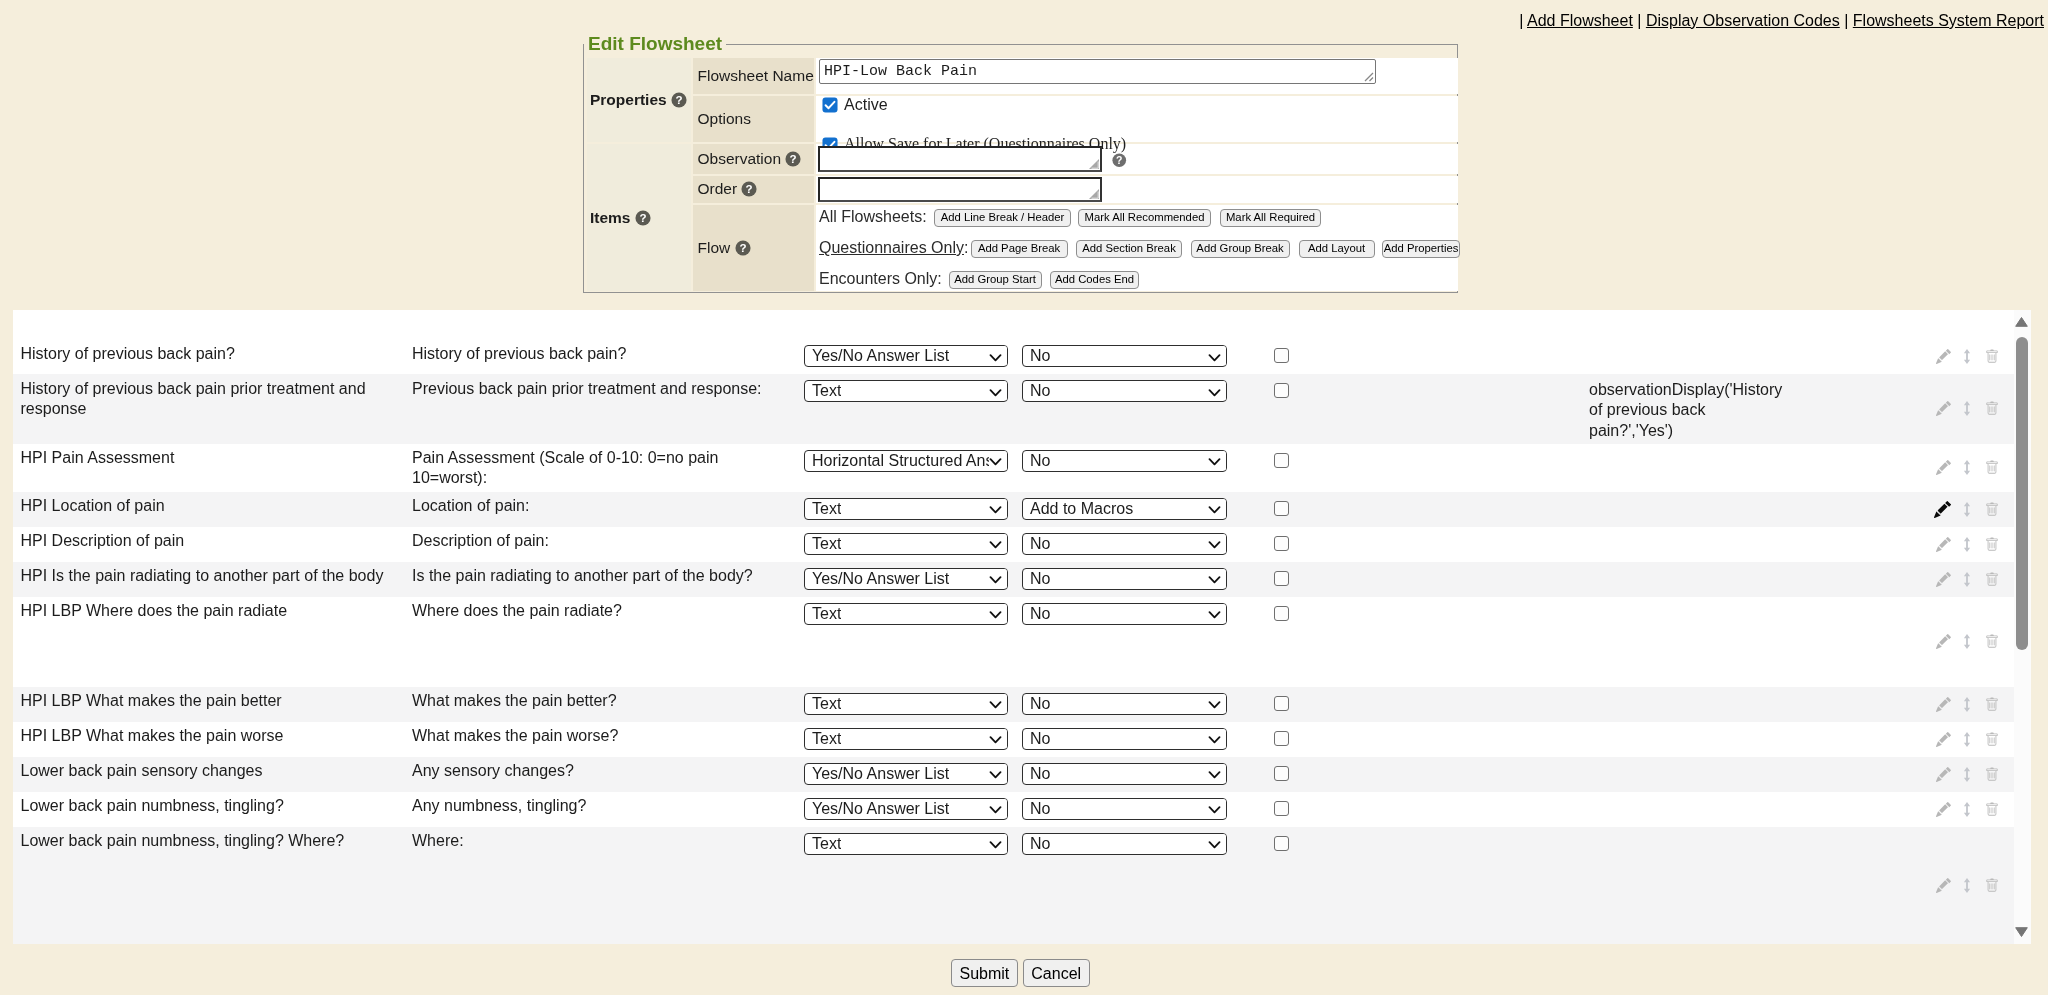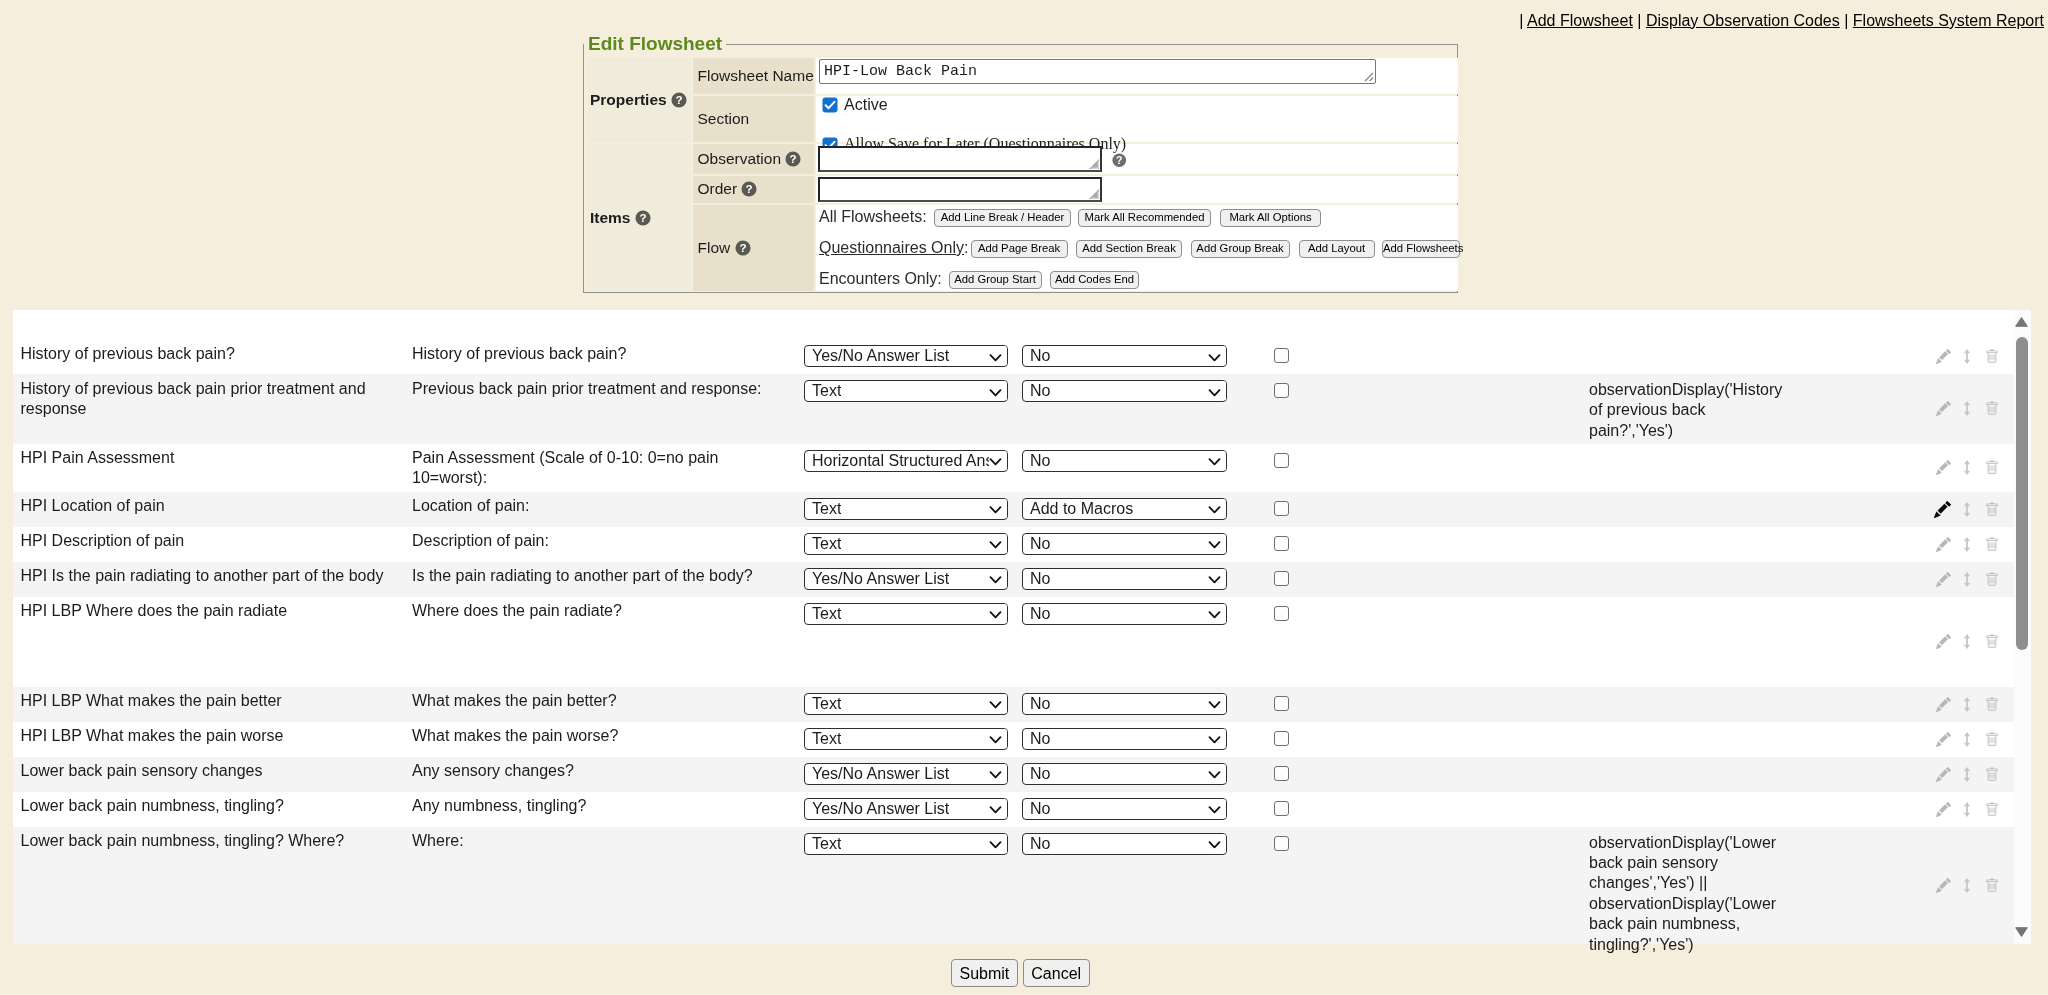--- a/index.html
+++ b/index.html
@@ -65,21 +65,21 @@
             <text x="9" y="13.6" text-anchor="middle" font-family="Liberation Sans, sans-serif" font-size="13" font-weight="bold" fill="#fff">?</text>
           </svg></td>
  <td class="c2">Flowsheet Name</td>
  <td class="c3" style="vertical-align:top;">
           <div class="ta" style="width:557px;height:25px;margin-left:3px;margin-top:1.5px;font-family:'Liberation Mono',monospace;font-size:15px;padding:2.5px 4px;">HPI-Low Back Pain<svg class="grip" width="11" height="11" viewBox="0 0 11 11">
               <path d="M10 2 L2 10 M10 6.5 L6.5 10" stroke="#888" stroke-width="1.3" fill="none"></path>
             </svg></div>
         </td>
 </tr>
 <tr style="height:46px;">
- <td class="c2">Section</td>
+ <td class="c2">Options</td>
  <td class="c3" style="position:relative;">
   <div style="position:absolute;left:0;top:0;width:637px;height:21.5px;background:#fff;"></div>
   <div style="position:absolute;left:0;top:23.5px;width:637px;height:22.5px;background:#fff;"></div>
   <div style="position:absolute;left:6px;top:-0.5px;"><svg width="16" height="16" viewBox="0 0 17 17" style="vertical-align:-3.5px;">
               <rect x="0.5" y="0.5" width="16" height="16" rx="3.2" fill="#1270cf"></rect>
               <path d="M3.8 8.7 L7 11.9 L13.2 5.1" stroke="#fff" stroke-width="2.1" fill="none" stroke-linecap="round" stroke-linejoin="round"></path>
             </svg><span style="color:#1f1f1f;margin-left:6px;">Active</span></div>
   <div style="position:absolute;left:6px;top:39px;font-family:Liberation Serif, serif;"><svg width="16" height="16" viewBox="0 0 17 17" style="vertical-align:-3.5px;">
               <rect x="0.5" y="0.5" width="16" height="16" rx="3.2" fill="#1270cf"></rect>
               <path d="M3.8 8.7 L7 11.9 L13.2 5.1" stroke="#fff" stroke-width="2.1" fill="none" stroke-linecap="round" stroke-linejoin="round"></path>
@@ -129,27 +129,27 @@
 <tr style="height:86px;">
  <td class="c2">Flow <svg width="16" height="16" viewBox="0 0 18 18" style="vertical-align:-3px;">
             <circle cx="9" cy="9" r="8.5" fill="#5b5a52"></circle>
             <text x="9" y="13.6" text-anchor="middle" font-family="Liberation Sans, sans-serif" font-size="13" font-weight="bold" fill="#fff">?</text>
           </svg></td>
  <td class="c3">
           <div style="position:relative;height:86px;">
   <div style="position:absolute;left:3px;top:2.5px;color:#2b2b2b;white-space:nowrap;">All Flowsheets:</div>
   <span class="btn" style="position:absolute;left:118px;top:3.5px;width:137px;">Add Line Break / Header</span>
   <span class="btn" style="position:absolute;left:262px;top:3.5px;width:133px;">Mark All Recommended</span>
-  <span class="btn" style="position:absolute;left:404px;top:3.5px;width:101px;">Mark All Options</span>
+  <span class="btn" style="position:absolute;left:404px;top:3.5px;width:101px;">Mark All Required</span>
   <div style="position:absolute;left:3px;top:34px;color:#2b2b2b;white-space:nowrap;"><span style="text-decoration:underline;">Questionnaires Only</span>:</div>
   <span class="btn" style="position:absolute;left:154.5px;top:35px;width:97px;">Add Page Break</span>
   <span class="btn" style="position:absolute;left:260px;top:35px;width:106px;">Add Section Break</span>
   <span class="btn" style="position:absolute;left:374.5px;top:35px;width:99px;">Add Group Break</span>
   <span class="btn" style="position:absolute;left:482.5px;top:35px;width:76px;">Add Layout</span>
-  <span class="btn" style="position:absolute;left:566px;top:35px;width:78px;">Add Flowsheets</span>
+  <span class="btn" style="position:absolute;left:566px;top:35px;width:78px;">Add Properties</span>
   <div style="position:absolute;left:3px;top:65px;color:#2b2b2b;white-space:nowrap;">Encounters Only:</div>
   <span class="btn" style="position:absolute;left:132.5px;top:66px;width:93px;">Add Group Start</span>
   <span class="btn" style="position:absolute;left:234px;top:66px;width:89px;">Add Codes End</span>
  </div>
         </td>
 </tr>
 </tbody>
   </table>
 
 <div class="grid">
@@ -437,21 +437,20 @@
             <svg class="chev" width="13" height="8" viewBox="0 0 13 8" fill="none">
               <path d="M1.5 1.2 L6.5 6.4 L11.5 1.2" stroke="#111" stroke-width="1.8" stroke-linecap="round" stroke-linejoin="round"></path>
             </svg>
           </span></div>
  <div class="sel sel2"><span class="st">No</span><span class="chevbox">
             <svg class="chev" width="13" height="8" viewBox="0 0 13 8" fill="none">
               <path d="M1.5 1.2 L6.5 6.4 L11.5 1.2" stroke="#111" stroke-width="1.8" stroke-linecap="round" stroke-linejoin="round"></path>
             </svg>
           </span></div>
  <div class="ckc"></div>
- <div class="cell condc">observationDisplay('Lower back pain sensory changes','Yes') || observationDisplay('Lower back pain numbness, tingling?','Yes')</div>
  <svg class="cell" style="left:1923px;top:51.2px;" width="15" height="15" viewBox="0 0 16 16" fill="#b7b7b7">
           <path d="M12.854.146a.5.5 0 0 0-.707 0L10.5 1.793 14.207 5.5l1.647-1.646a.5.5 0 0 0 0-.708l-2.5-2.5zm.646 6.061L9.793 2.5 3.293 9H3.5a.5.5 0 0 1 .5.5v.5h.5a.5.5 0 0 1 .5.5v.5h.5a.5.5 0 0 1 .5.5v.5h.207l6.5-6.5zm-7.468 7.468A.5.5 0 0 1 6 13.5V13h-.5a.5.5 0 0 1-.5-.5V12h-.5a.5.5 0 0 1-.5-.5V11h-.5a.5.5 0 0 1-.5-.5V10h-.5a.499.499 0 0 1-.175-.032l-.179.178a.5.5 0 0 0-.11.168l-2 5a.5.5 0 0 0 .65.65l5-2a.5.5 0 0 0 .168-.11l.178-.178z"></path>
         </svg>
  <svg class="cell" style="left:1950px;top:51.2px;" width="8" height="15" viewBox="0 0 8 15" fill="#c3c6cc">
           <path d="M4 0 L7.1 4.2 H4.9 V10.8 H7.1 L4 15 L0.9 10.8 H3.1 V4.2 H0.9 Z"></path>
         </svg>
  <svg class="cell" style="left:1972px;top:51.2px;" width="14" height="15" viewBox="0 0 16 16" fill="#b9b9b9">
           <path d="M5.5 5.5A.5.5 0 0 1 6 6v6a.5.5 0 0 1-1 0V6a.5.5 0 0 1 .5-.5zm2.5 0a.5.5 0 0 1 .5.5v6a.5.5 0 0 1-1 0V6a.5.5 0 0 1 .5-.5zm3 .5a.5.5 0 0 0-1 0v6a.5.5 0 0 0 1 0V6z"></path>
           <path d="M14.5 3a1 1 0 0 1-1 1H13v9a2 2 0 0 1-2 2H5a2 2 0 0 1-2-2V4h-.5a1 1 0 0 1-1-1V2a1 1 0 0 1 1-1H6a1 1 0 0 1 1-1h2a1 1 0 0 1 1 1h3.5a1 1 0 0 1 1 1v1zM4.118 4 4 4.059V13a1 1 0 0 0 1 1h6a1 1 0 0 0 1-1V4.059L11.882 4H4.118zM2.5 3h11V2h-11v1z"></path>
         </svg>

